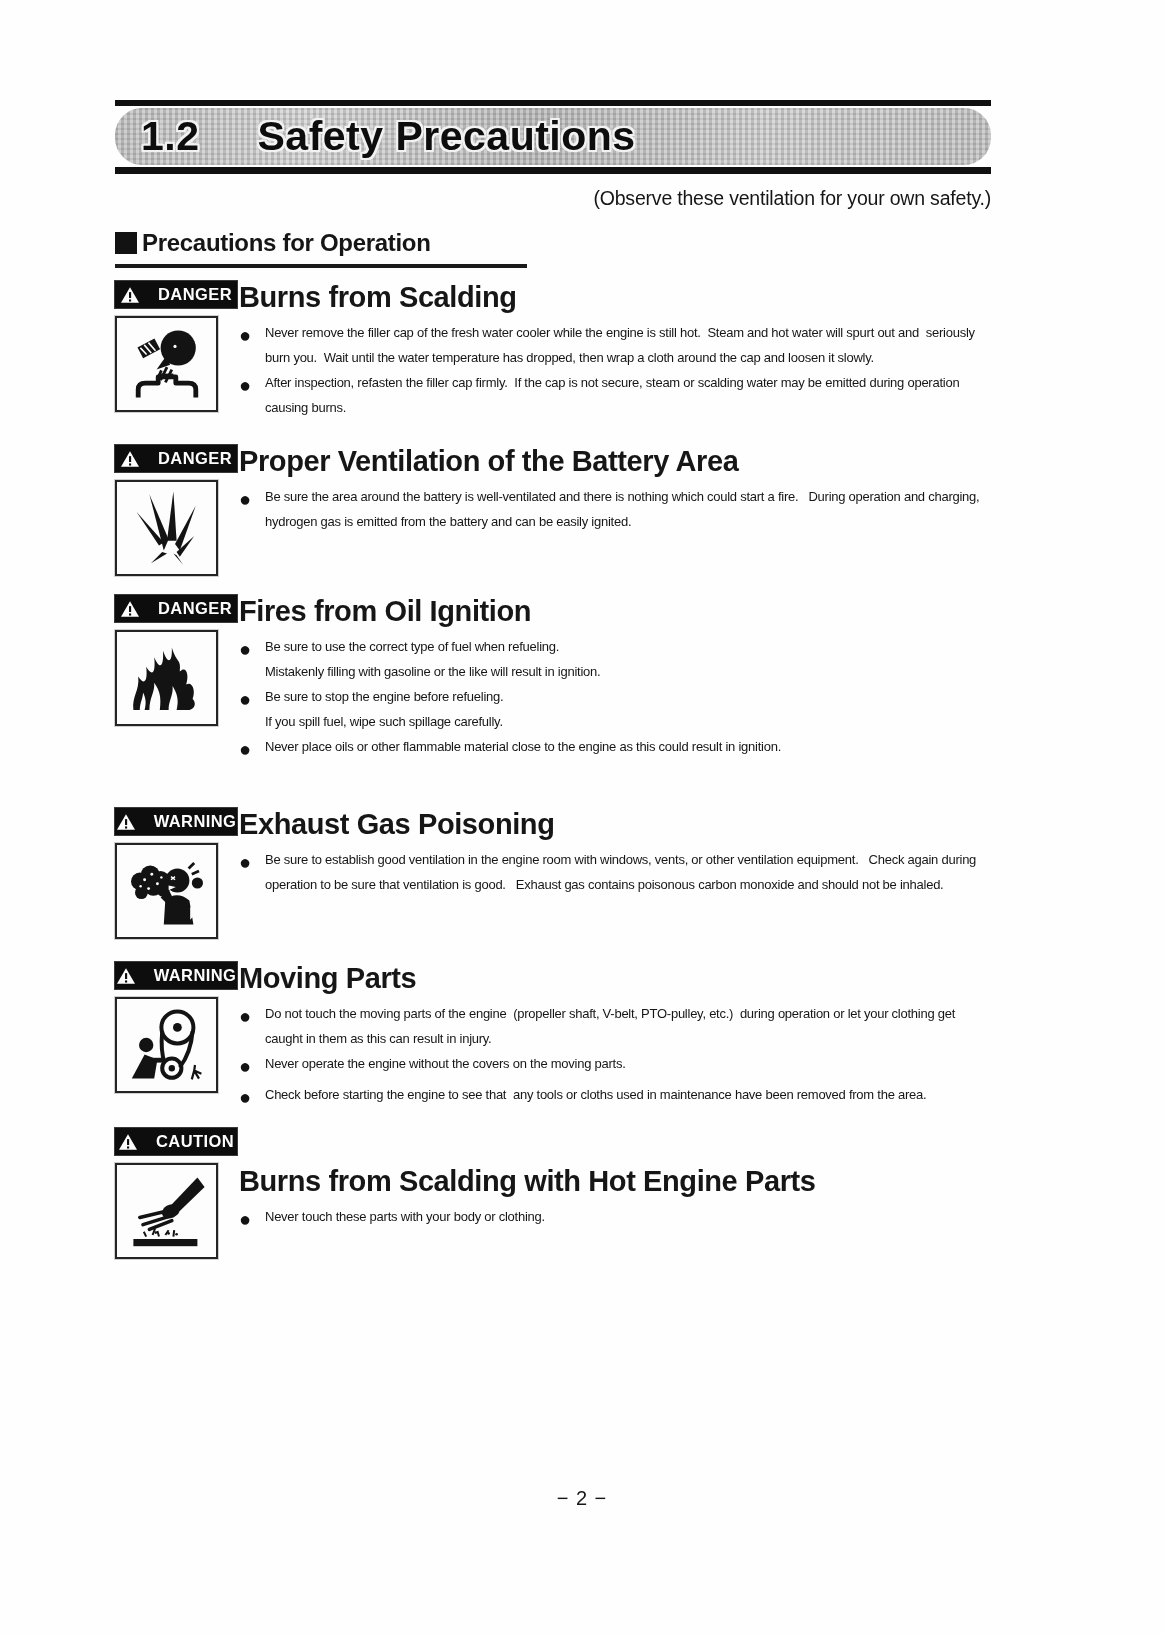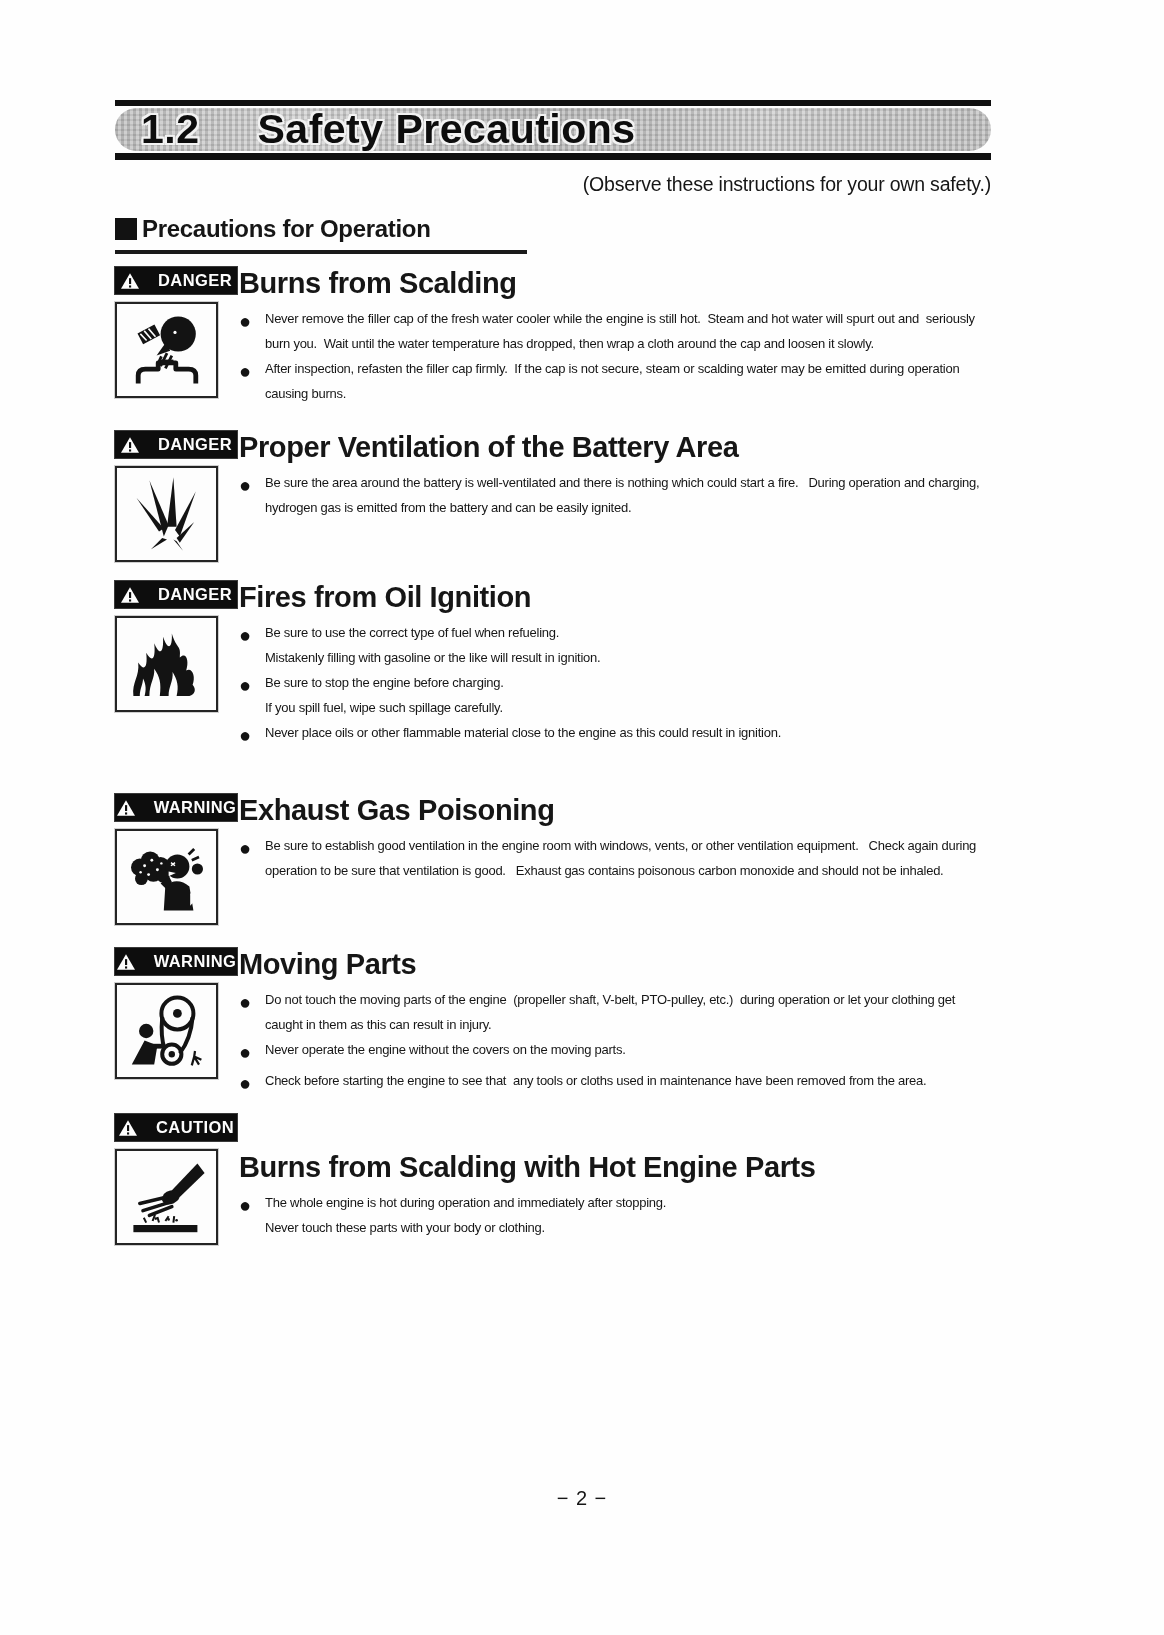--- a/index.html
+++ b/index.html
@@ -8,21 +8,21 @@
     background:#fefefe; overflow:hidden;
     font-family:"Liberation Sans", sans-serif; color:#161616;
   }
   .content { position:absolute; left:115px; top:100px; width:876px; }
 
   
   .hbar { width:100%; }
   .hbar-top    { height:6px; background:#101010; }
   .hbar-bottom { height:7px; background:#101010; margin-top:2px; }
   .hbar-mid {
-    margin-top:2px; height:43px; display:flex; align-items:center;
+    margin-top:2px; height:57px; display:flex; align-items:center;
     background:
       repeating-linear-gradient(90deg, rgba(0,0,0,0.10) 0 3px, rgba(255,255,255,0.14) 3px 6px),
       repeating-linear-gradient(0deg, rgba(0,0,0,0.08) 0 2px, rgba(255,255,255,0.05) 2px 5px),
       linear-gradient(90deg,#c3c3c3,#d6d6d6 22%,#bcbcbc 48%,#d2d2d2 74%,#c5c5c5);
     border-radius: 27px;
   }
   .hbar-num, .hbar-title {
     font-size:41px; font-weight:bold; color:#0d0d0d; letter-spacing:0.5px;
     text-shadow:-2px 0 0 #f2f2f2, 2px 0 0 #f2f2f2, 0 -2px 0 #f2f2f2, 0 2px 0 #f2f2f2,
                 -2px -2px 0 #f2f2f2, 2px 2px 0 #f2f2f2, 2px -2px 0 #f2f2f2, -2px 2px 0 #f2f2f2;
@@ -82,21 +82,21 @@
 
     <div class="hbar">
       <div class="hbar-top"></div>
       <div class="hbar-mid">
         <span class="hbar-num">1.2</span>
         <span class="hbar-title">Safety Precautions</span>
       </div>
       <div class="hbar-bottom"></div>
     </div>
 
-    <div class="observe">(Observe these instructions for your own safety.)</div>
+    <div class="observe">(Observe these ventilation for your own safety.)</div>
 
     <div class="subsec">
       <div class="subsec-row">
         <span class="subsec-square"></span>
         <span class="subsec-title">Precautions for Operation</span>
       </div>
       <div class="subsec-underline"></div>
     </div>
 
     <div class="section" id="sec0">
@@ -198,21 +198,21 @@
         <div class="bullet">
           <span class="bdot">●</span>
           <div class="blines">
             <div class="bline">Be sure to use the correct type of fuel when refueling.</div>
             <div class="bline">Mistakenly filling with gasoline or the like will result in ignition.</div>
           </div>
         </div>
         <div class="bullet">
           <span class="bdot">●</span>
           <div class="blines">
-            <div class="bline">Be sure to stop the engine before charging.</div>
+            <div class="bline">Be sure to stop the engine before refueling.</div>
             <div class="bline">If you spill fuel, wipe such spillage carefully.</div>
           </div>
         </div>
         <div class="bullet">
           <span class="bdot">●</span>
           <div class="blines">
               <div class="bline">Never place oils or other flammable material close to the engine as this could result in ignition.</div>
             </div>
         </div>
       </div>
@@ -336,21 +336,20 @@
               <circle cx="62" cy="79" r="1.6" fill="#131313"></circle>
             <rect x="8" y="85" width="80" height="9" fill="#131313"></rect>
           </svg>
         </div>
       </div>
       <div class="text-col sec-caution-offset">
         <div class="sec-title">Burns from Scalding with Hot Engine Parts</div>
         <div class="bullet">
           <span class="bdot">●</span>
           <div class="blines">
-            <div class="bline">The whole engine is hot during operation and immediately after stopping.</div>
             <div class="bline">Never touch these parts with your body or clothing.</div>
           </div>
         </div>
       </div>
     </div>
 
   </div>
 
   <div class="page-number">− 2 −</div>
 </div>

